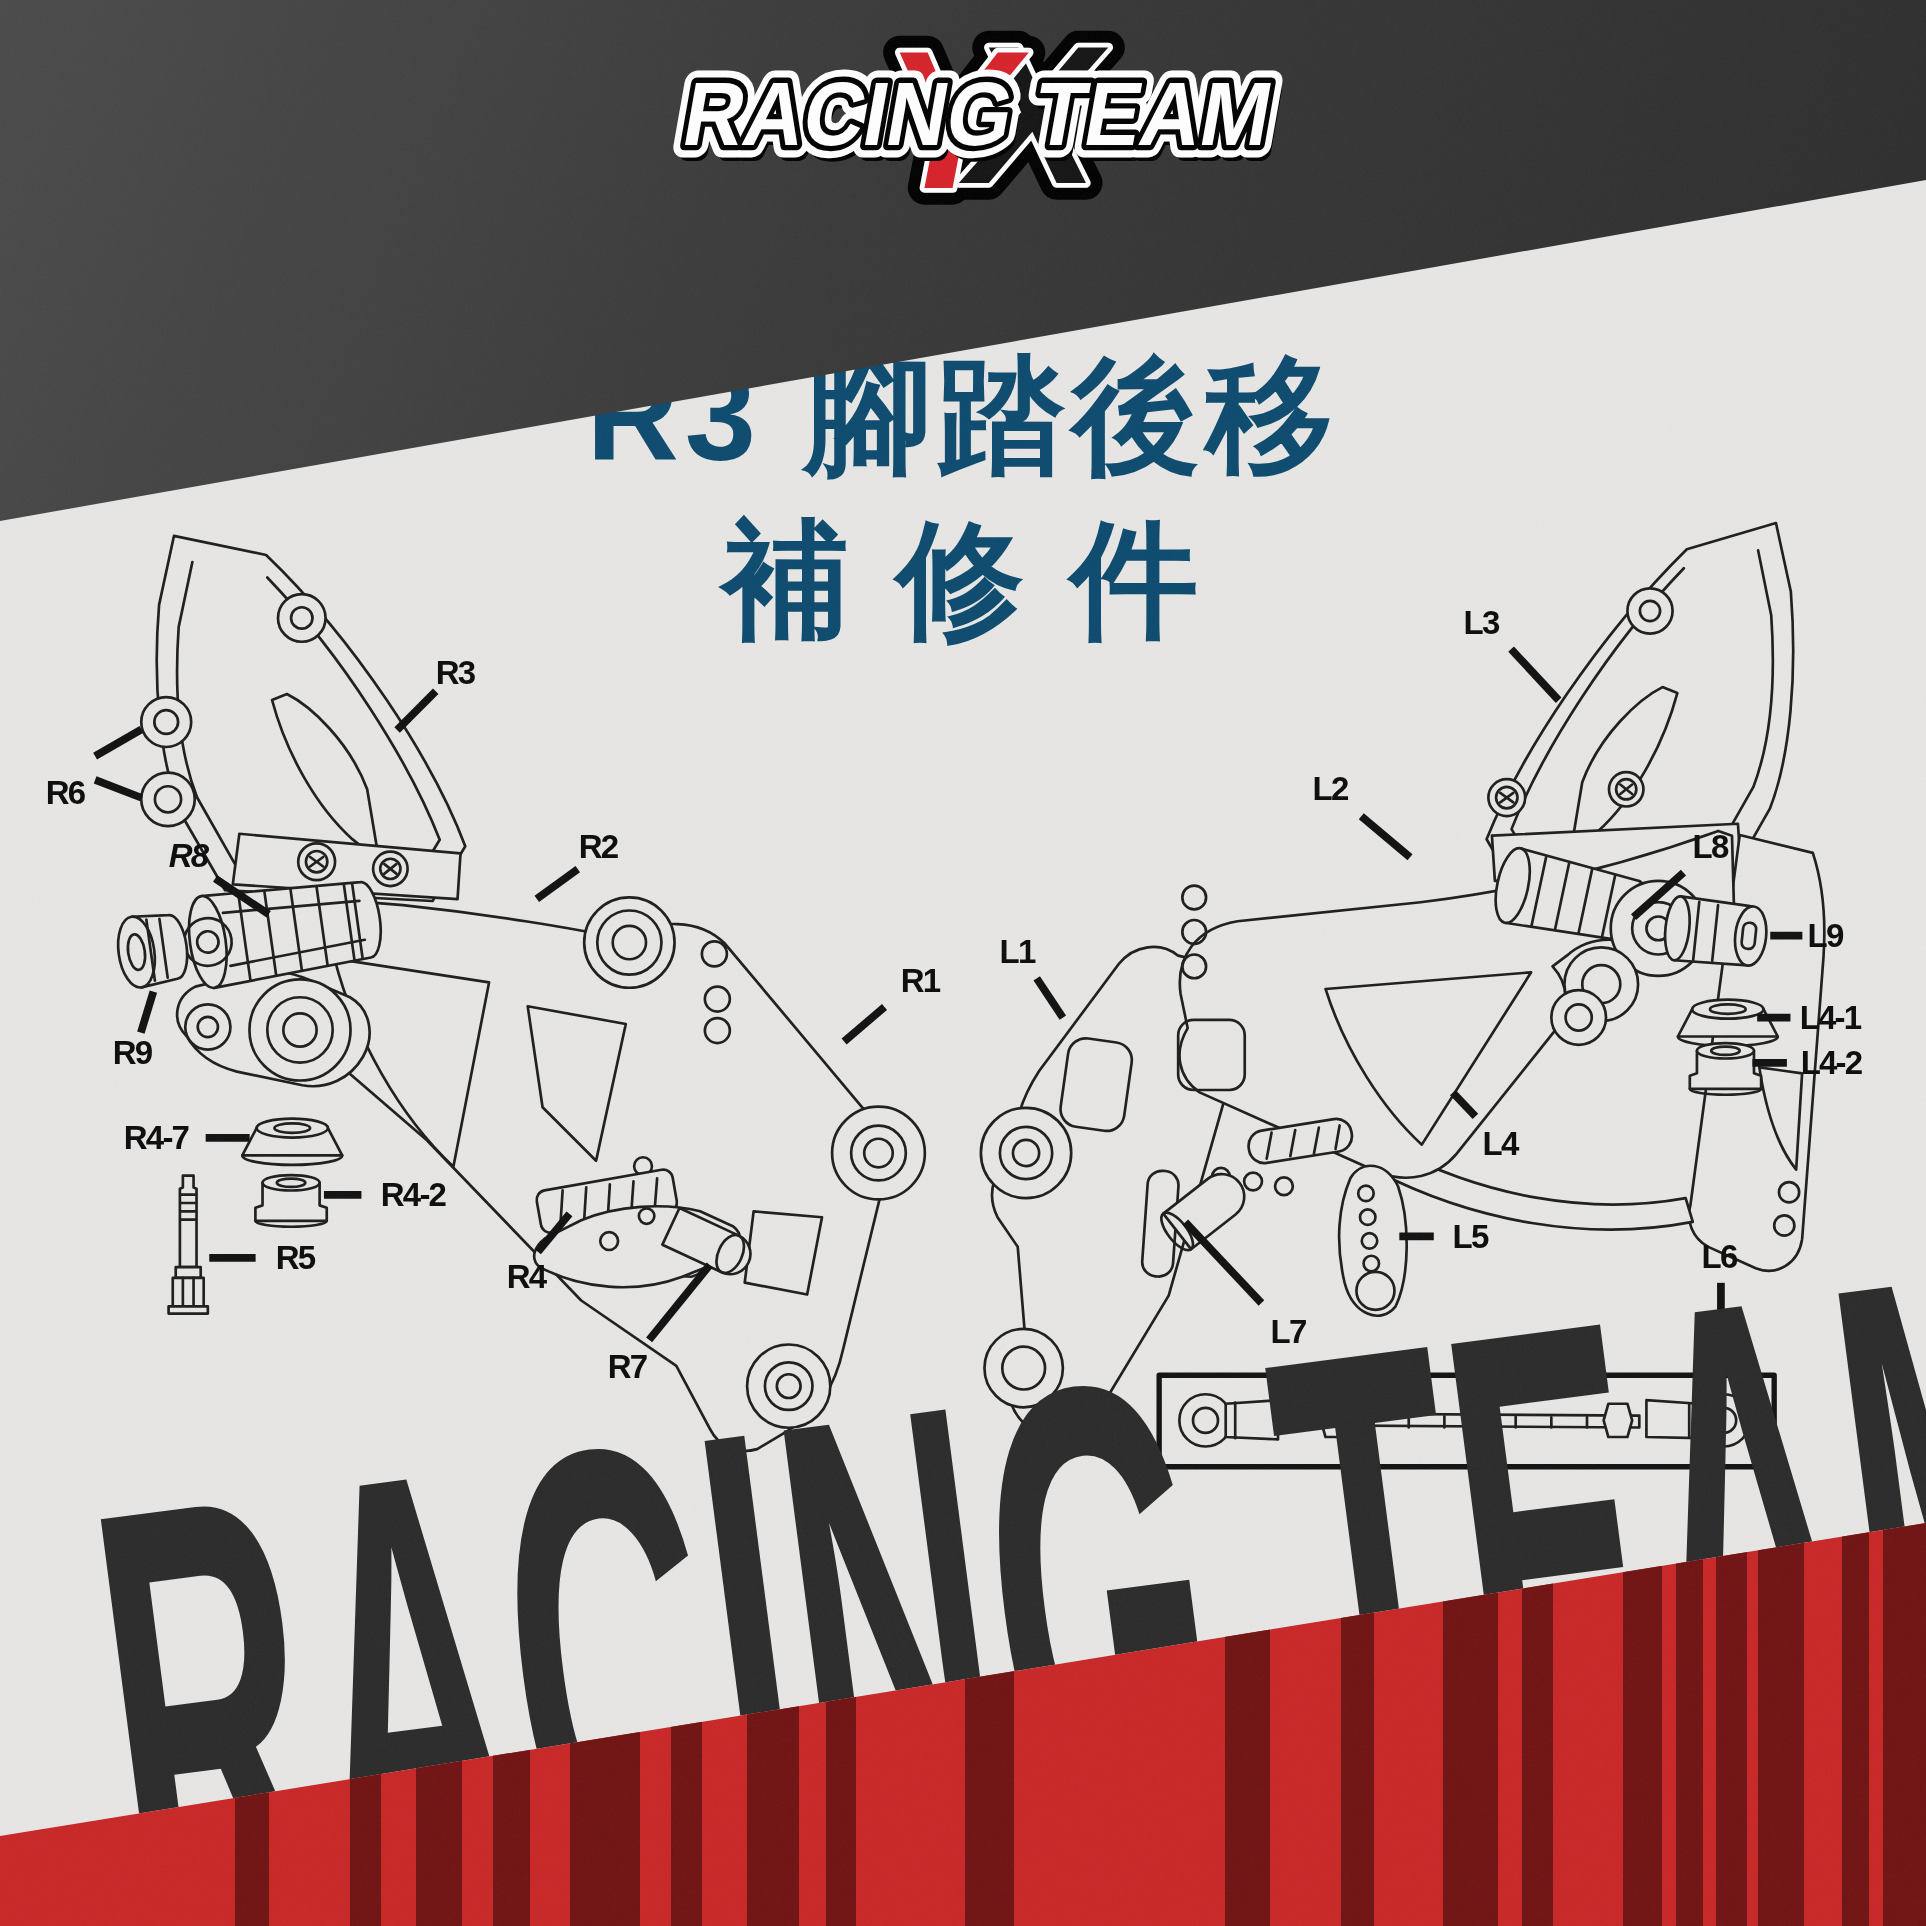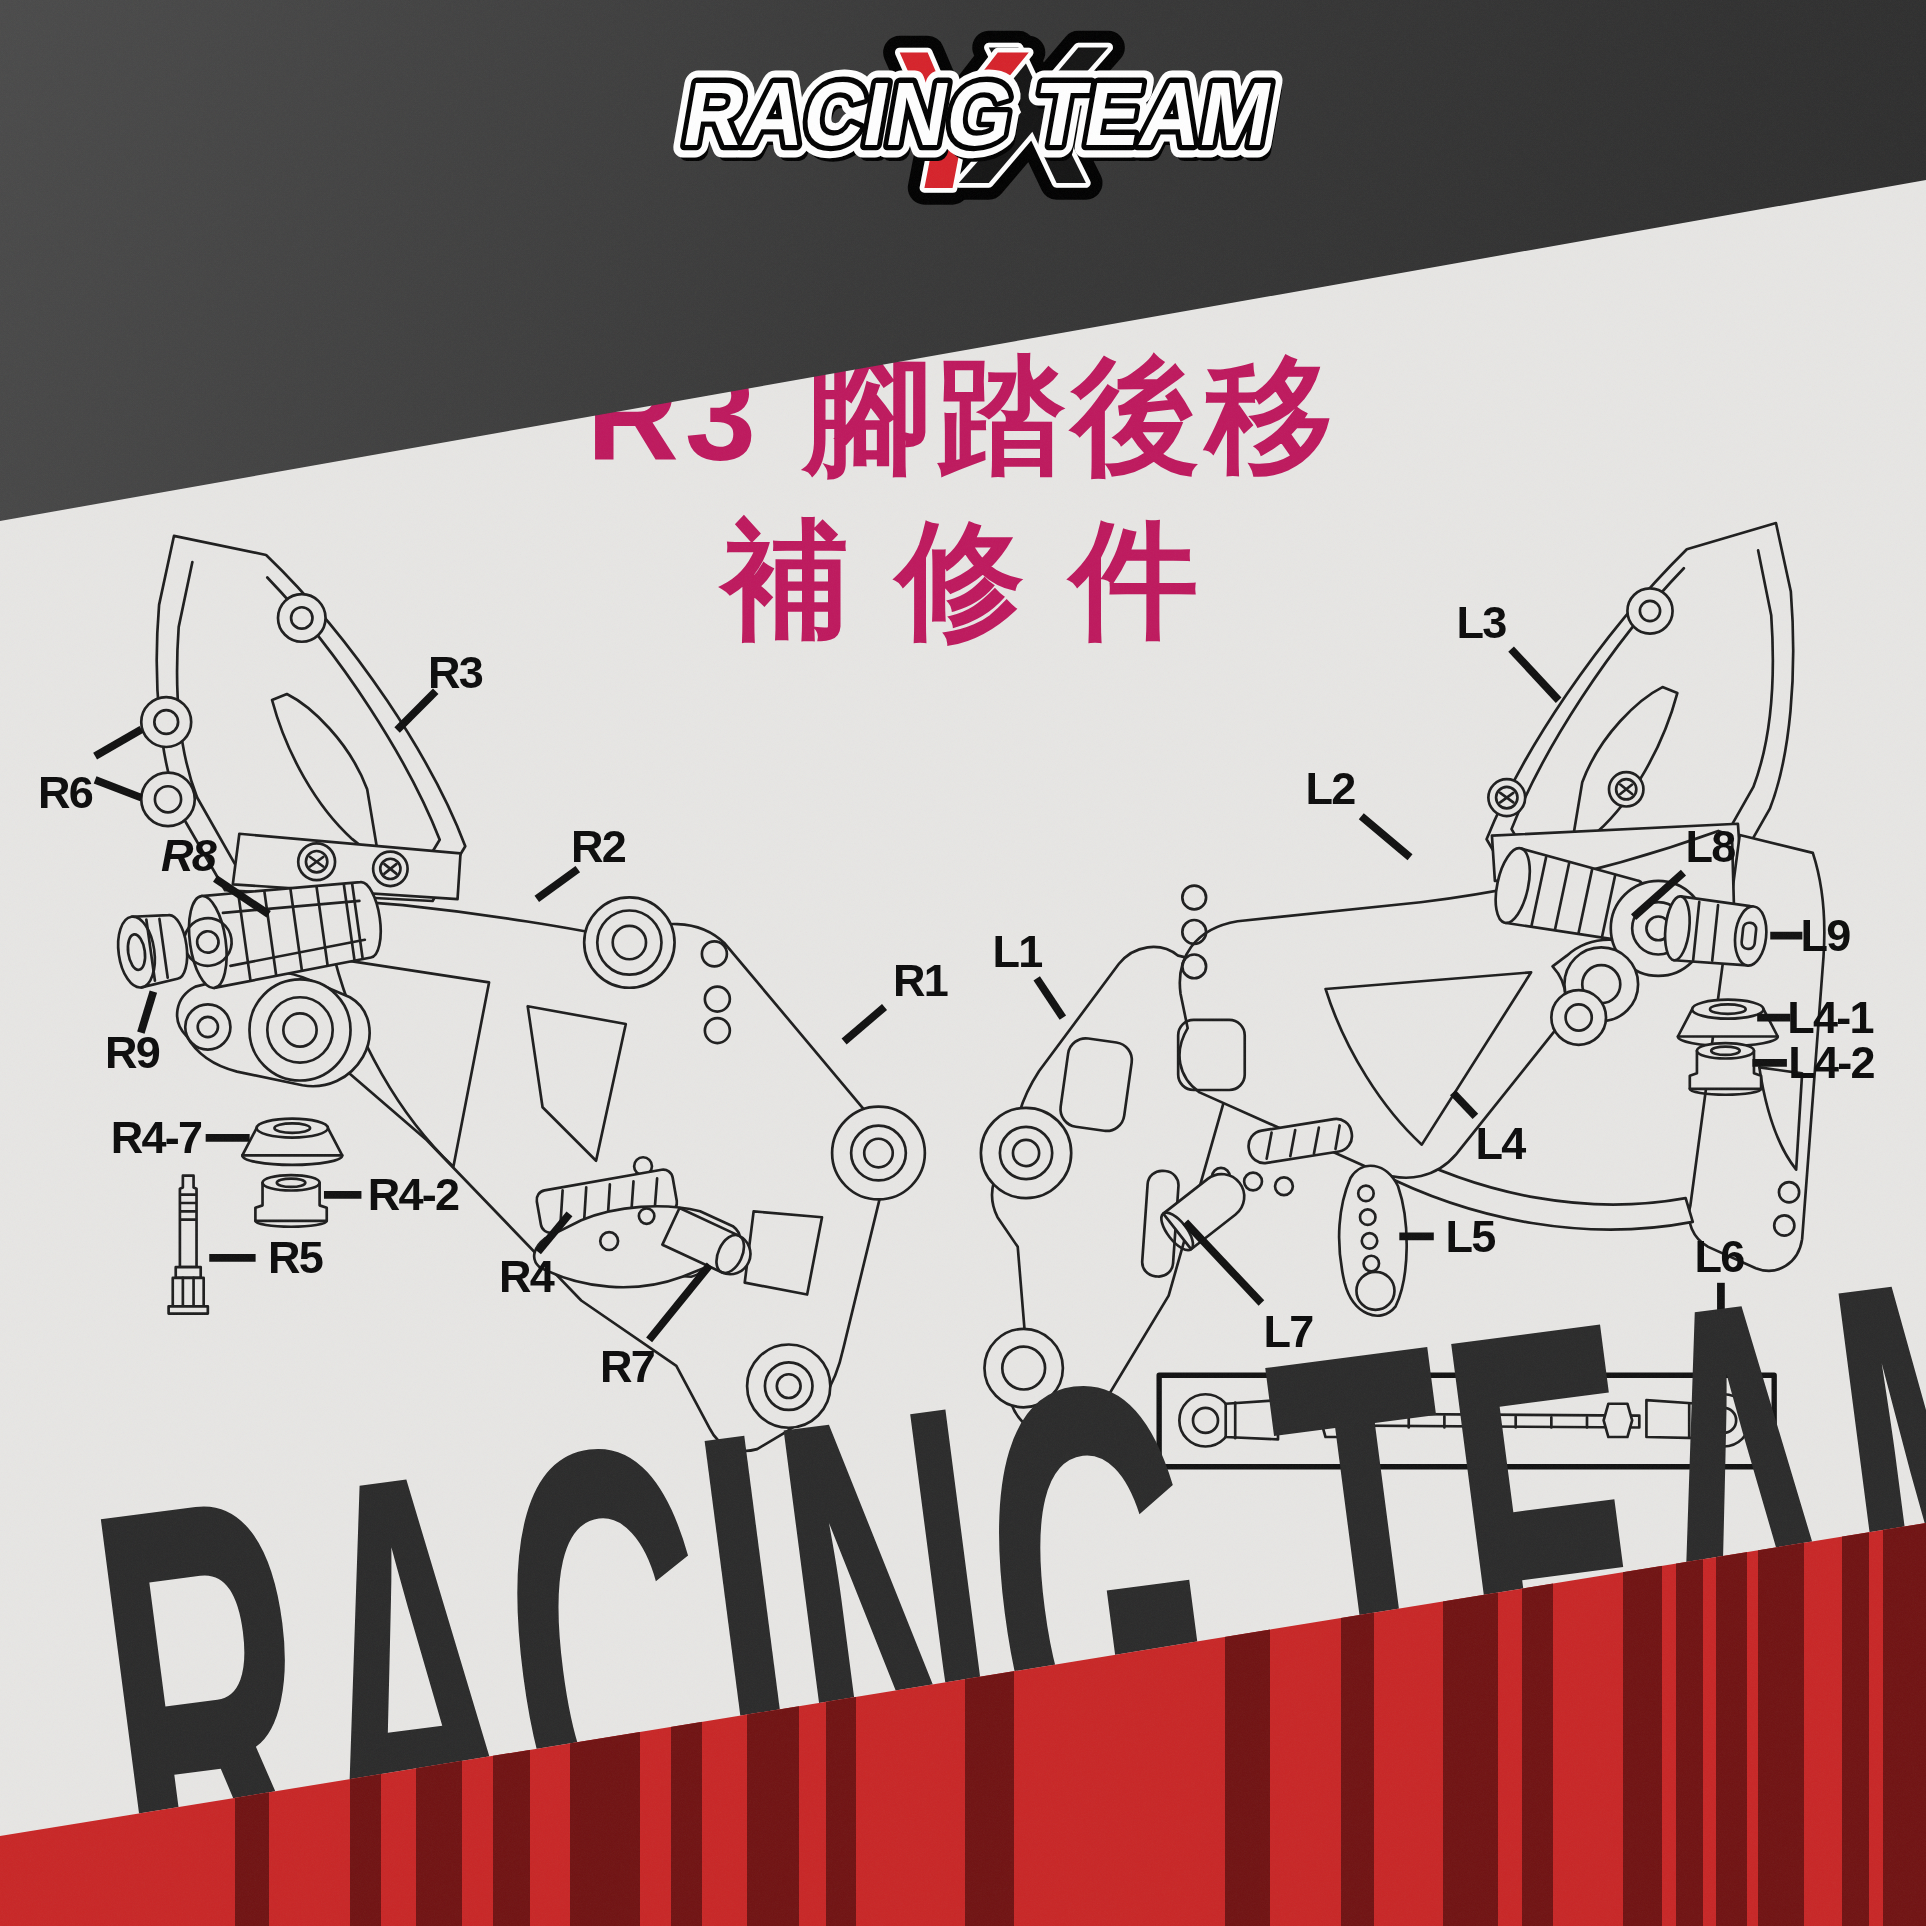--- a/index.html
+++ b/index.html
@@ -16,28 +16,28 @@
   .red-band{position:absolute;inset:0;z-index:4;background:rgba(198,26,26,.94);
     clip-path:polygon(0 1836px,1926px 1523px,1926px 1926px,0 1926px);}
   .stripe{position:absolute;top:1456px;bottom:0;background:#701212;}
   
   .header-wedge{position:absolute;left:0;top:0;width:1926px;height:535px;z-index:6;
     clip-path:polygon(0 0,1926px 0,1926px 180px,0 521px);
     background:linear-gradient(112deg,#4a4a4a 0%,#383838 45%,#2c2c2c 100%);
     filter:drop-shadow(0 9.5px 13px rgba(0,0,0,.55));}
   .logo-svg{position:absolute;left:580px;top:16.6px;z-index:7;}
   
-  .title{position:absolute;left:0;width:1926px;text-align:center;z-index:5;color:#be185d;
+  .title{position:absolute;left:0;width:1926px;text-align:center;z-index:5;color:#0c4a6e;
     font-weight:700;line-height:1;}
   .title-line1{top:352px;font-size:128px;letter-spacing:6px;}
   .title-line2{top:516px;font-size:128px;letter-spacing:46px;padding-left:40px;}
   
   .drawing{position:absolute;z-index:2;}
   .leader-svg{position:absolute;left:0;top:0;z-index:2;}
-  .part-label{position:absolute;z-index:2;color:#0b0b0b;font-weight:700;font-size:45px;
+  .part-label{position:absolute;z-index:2;color:#0b0b0b;font-weight:700;font-size:33px;
     letter-spacing:-1.8px;transform:translate(-50%,-50%);white-space:nowrap;}
   
   .noise{position:absolute;inset:0;z-index:10;opacity:.055;pointer-events:none;}
   .line{stroke:#1d1d1d;stroke-width:4.5;fill:none;stroke-linejoin:round;stroke-linecap:round;}
   .fillp{fill:#e7e6e4;}
 </style>
 </head>
 <body>
 
 <div class="stage">

